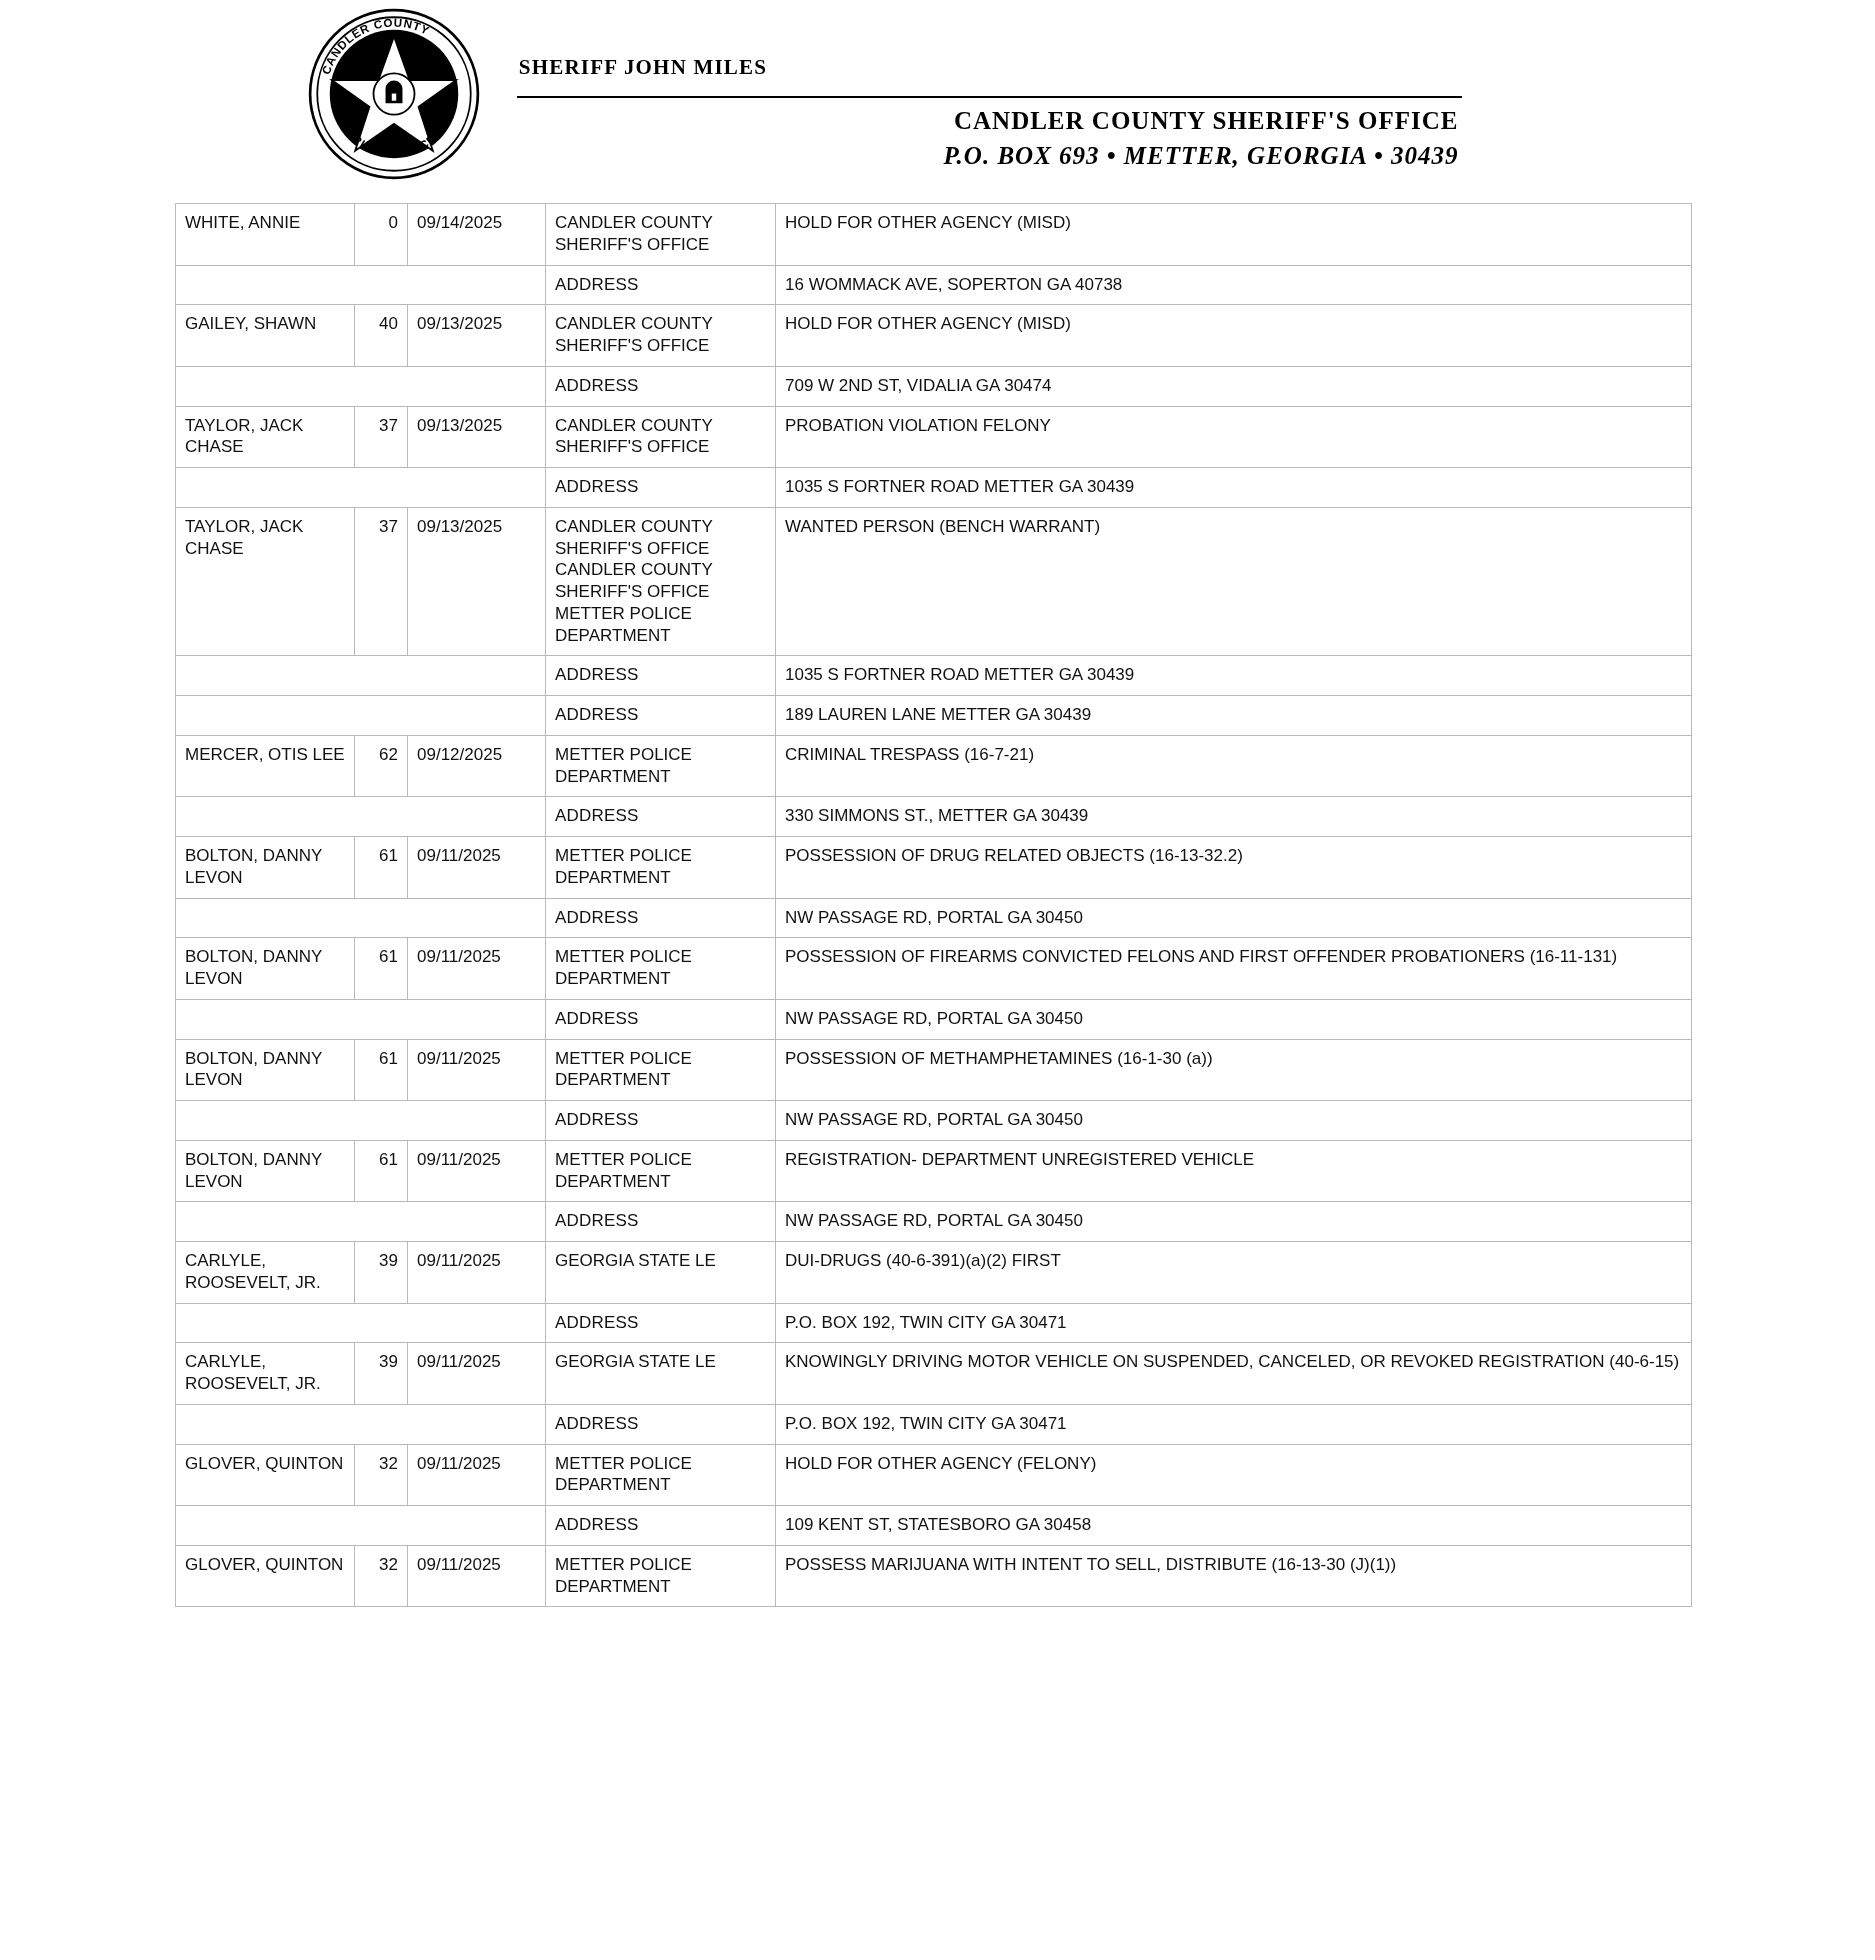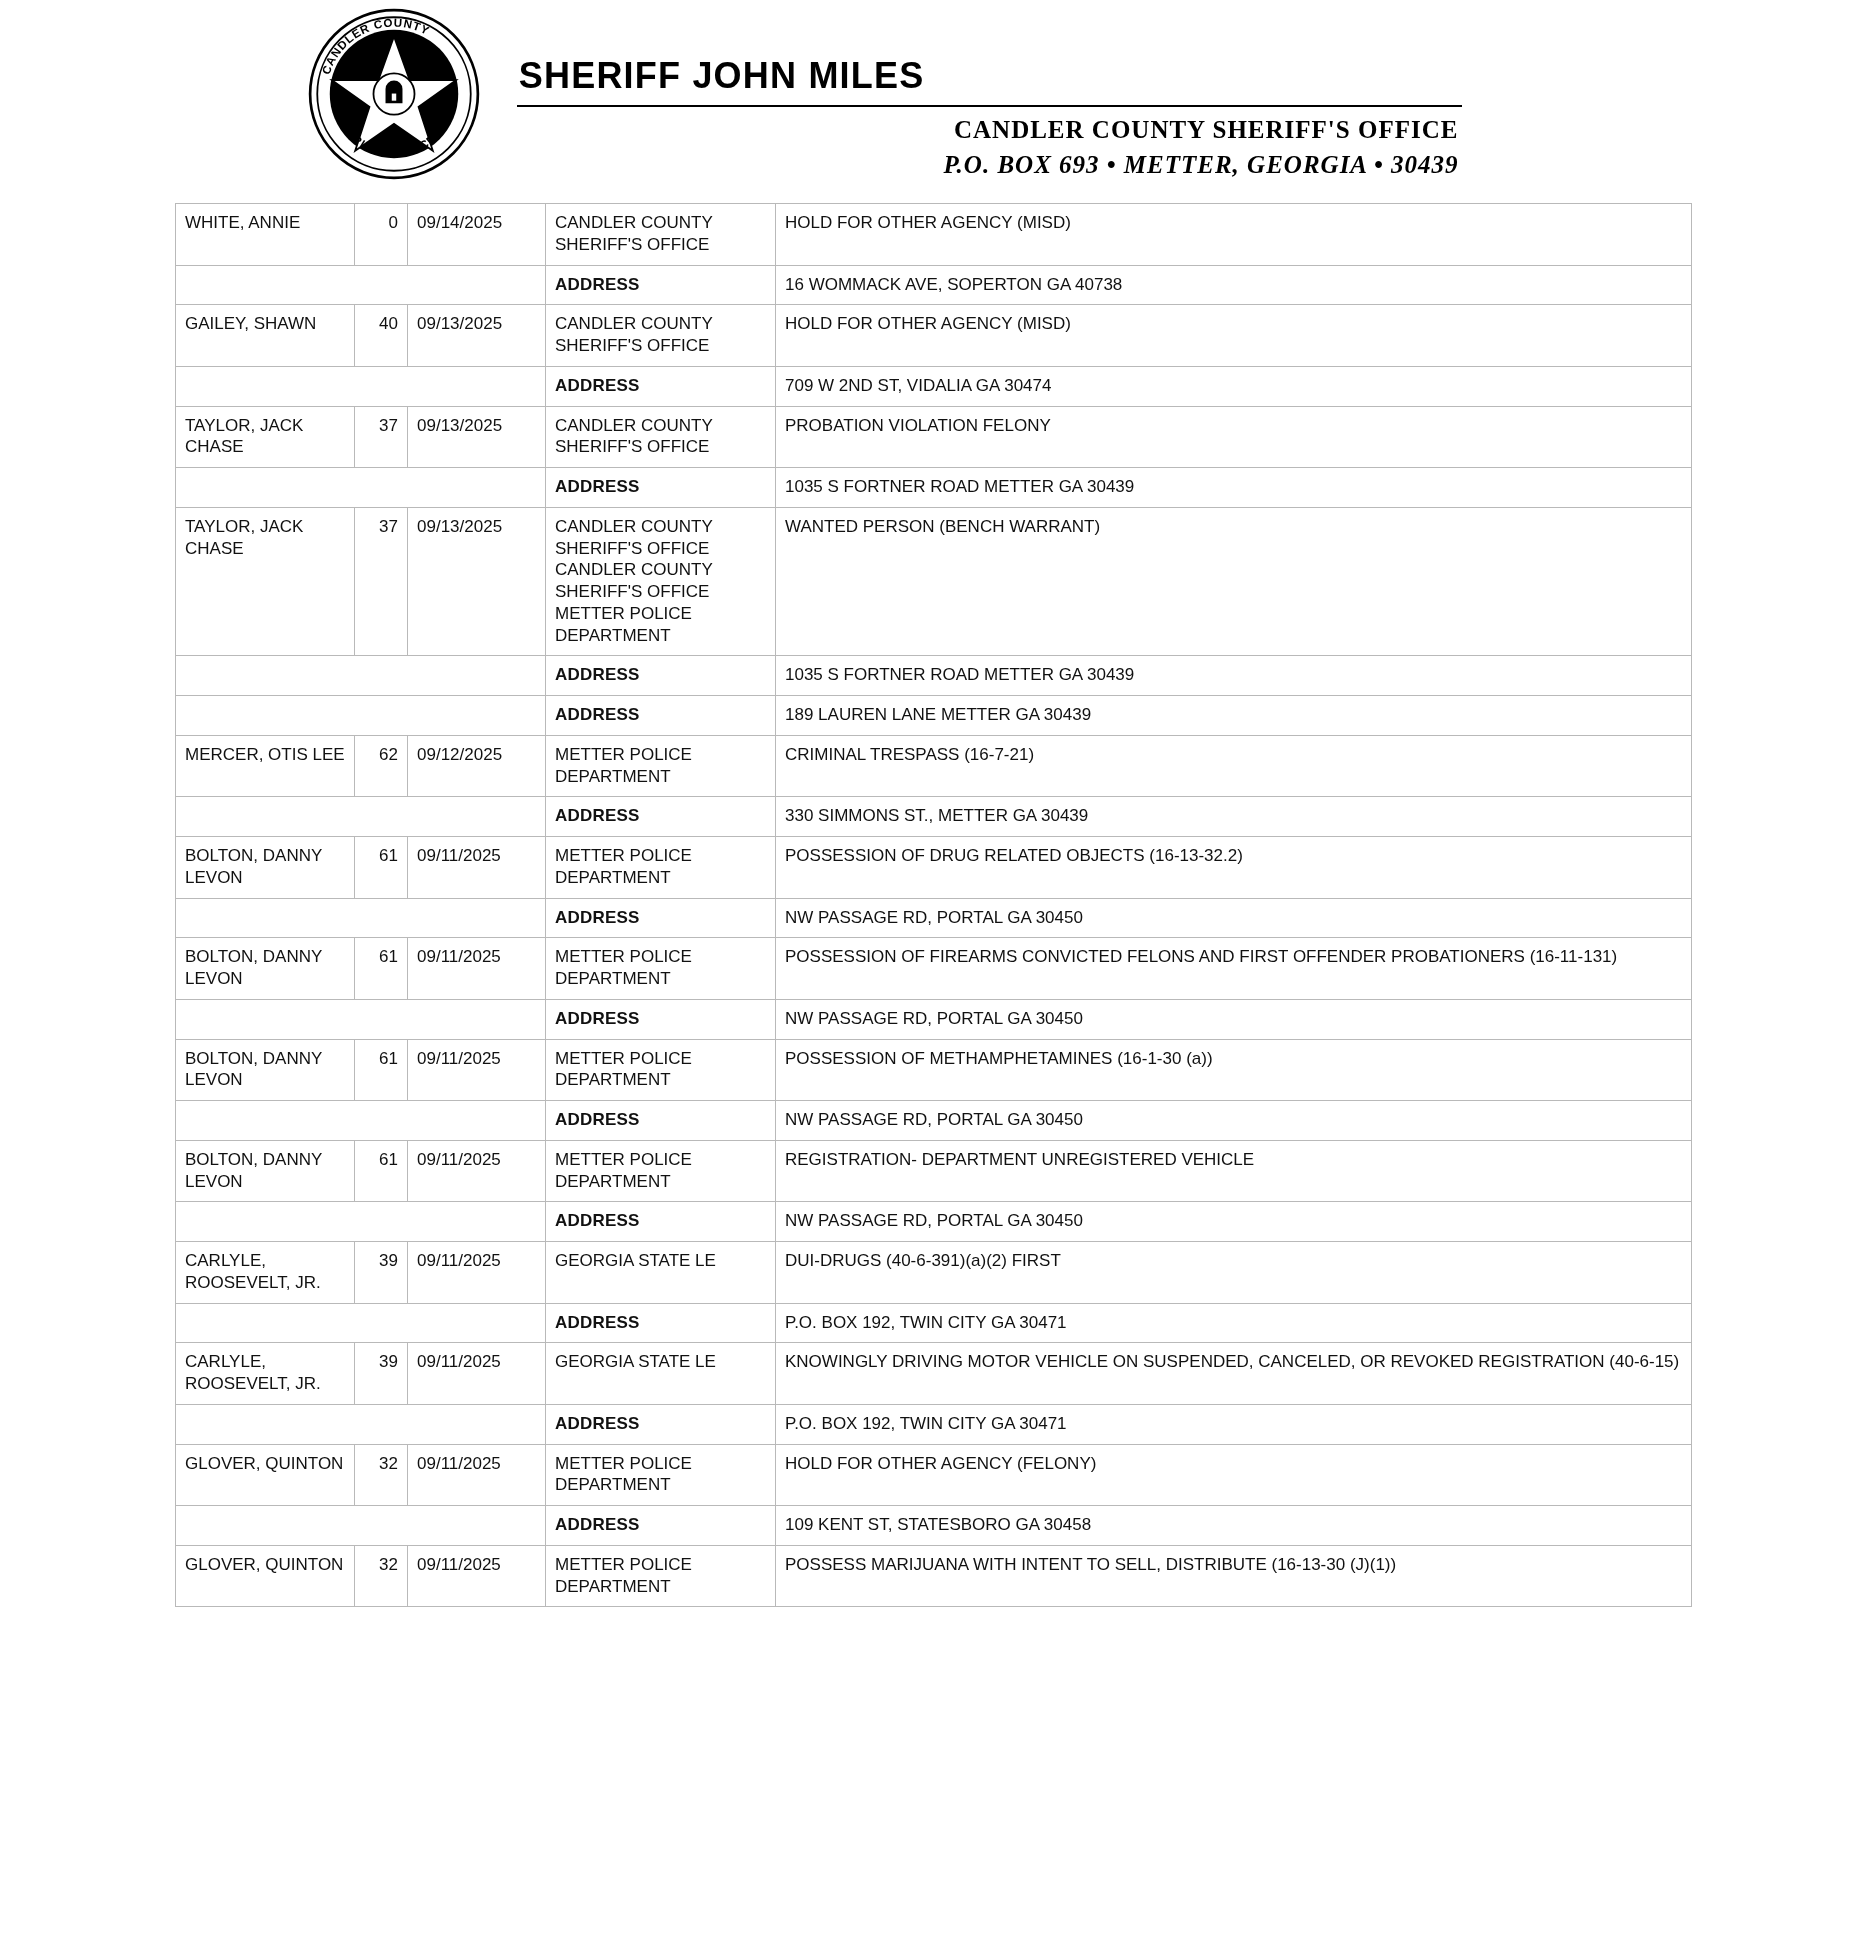--- a/index.html
+++ b/index.html
@@ -35,27 +35,27 @@
   }
   .badge svg { display: block; }
 
   .header-text {
     position: absolute;
     left: 517px;
     top: 55px;
     width: 945px;
   }
   .sheriff-name {
-    font-family: Liberation Sans, sans-serif;
+    font-family: Liberation Serif, serif;
     font-weight: bold;
-    font-size: 36px;
+    font-size: 21px;
     letter-spacing: 1.2px;
     color: #000;
     padding-left: 1.8px;
-    padding-bottom: 8px;
+    padding-bottom: 16px;
     border-bottom: 2.7px solid #000;
     white-space: nowrap;
   }
   .office-line {
     font-family: "Liberation Serif", serif;
     font-weight: bold;
     font-size: 25px;
     letter-spacing: 1px;
     text-align: right;
     padding-top: 9px;
@@ -94,21 +94,21 @@
     line-height: 1.28;
     color: #111;
   }
   col.c-name  { width: 179px; }
   col.c-age   { width: 53px; }
   col.c-date  { width: 138px; }
   col.c-agency{ width: 230px; }
   col.c-charge{ width: 916px; }
 
   td.age { text-align: right; padding-right: 10.7px; }
-  td.addr-label { font-weight: bold; letter-spacing: 0.2px; }
+  td.addr-label { font-weight: normal; letter-spacing: 0.2px; }
   td.blank { border-right: 0.9px solid #b9b9b9; }
 </style>
 </head>
 <body>
 
 <div class="page">
 
   <div class="header">
 
     <div class="badge">

